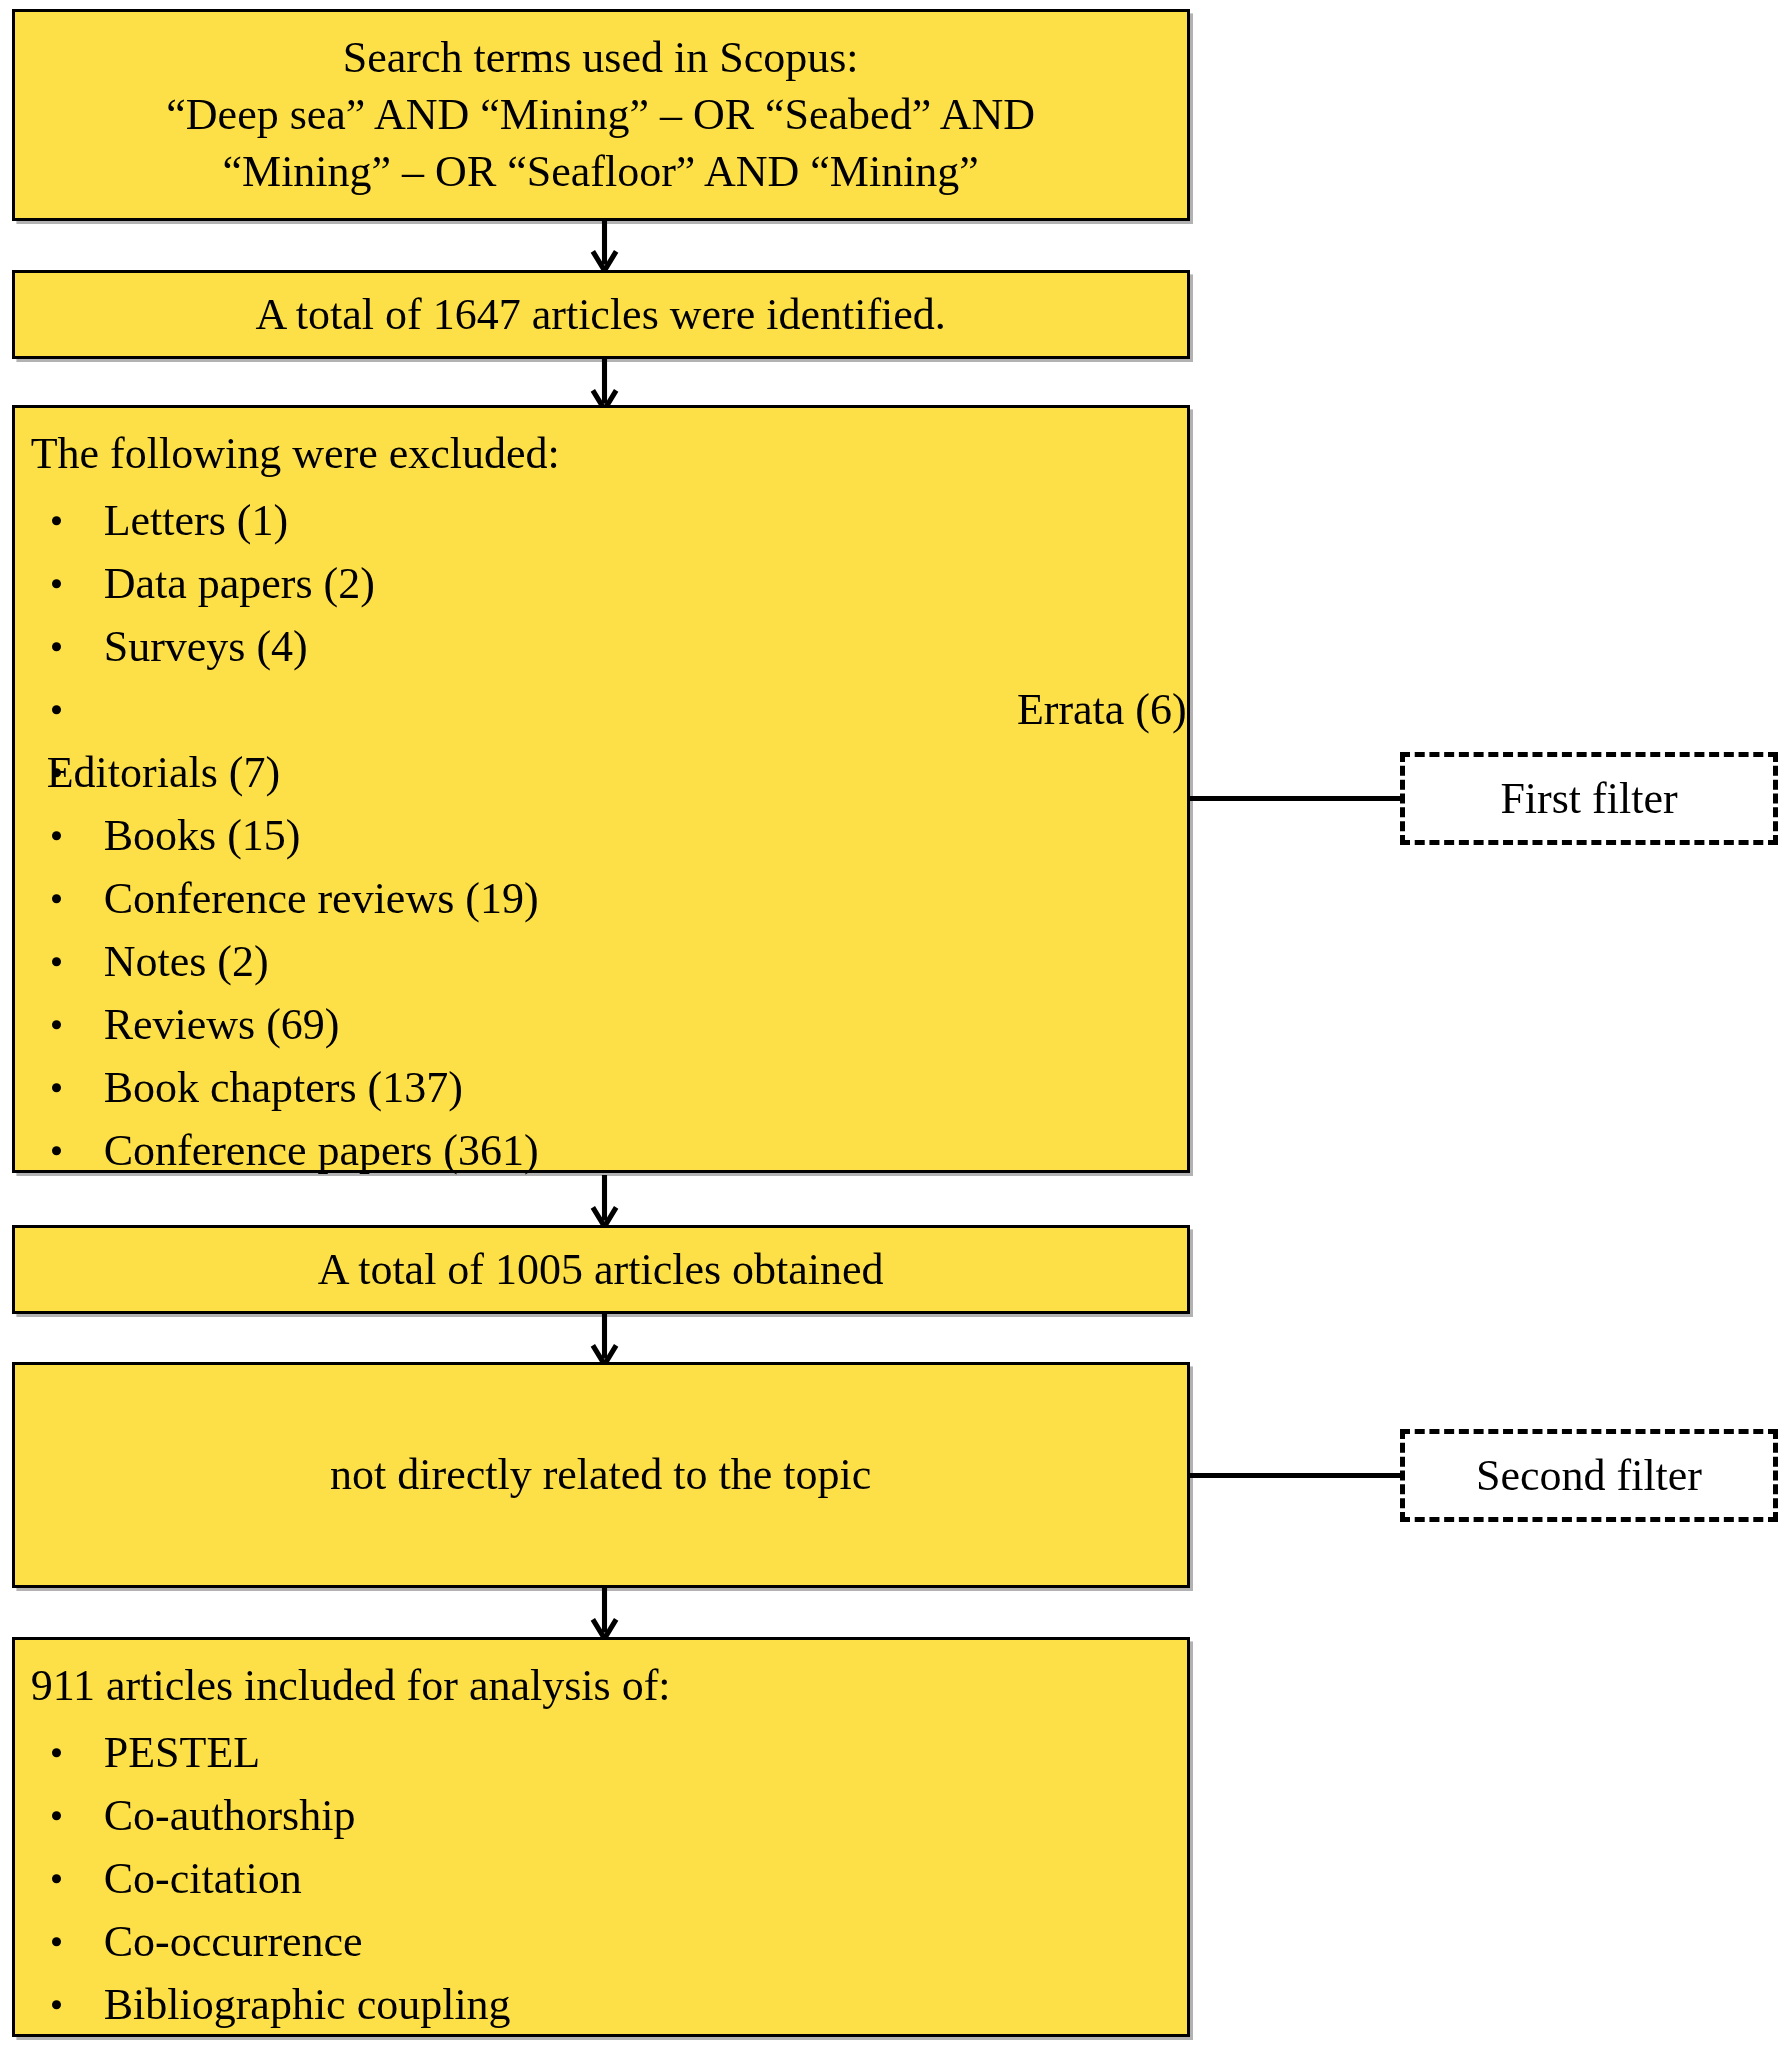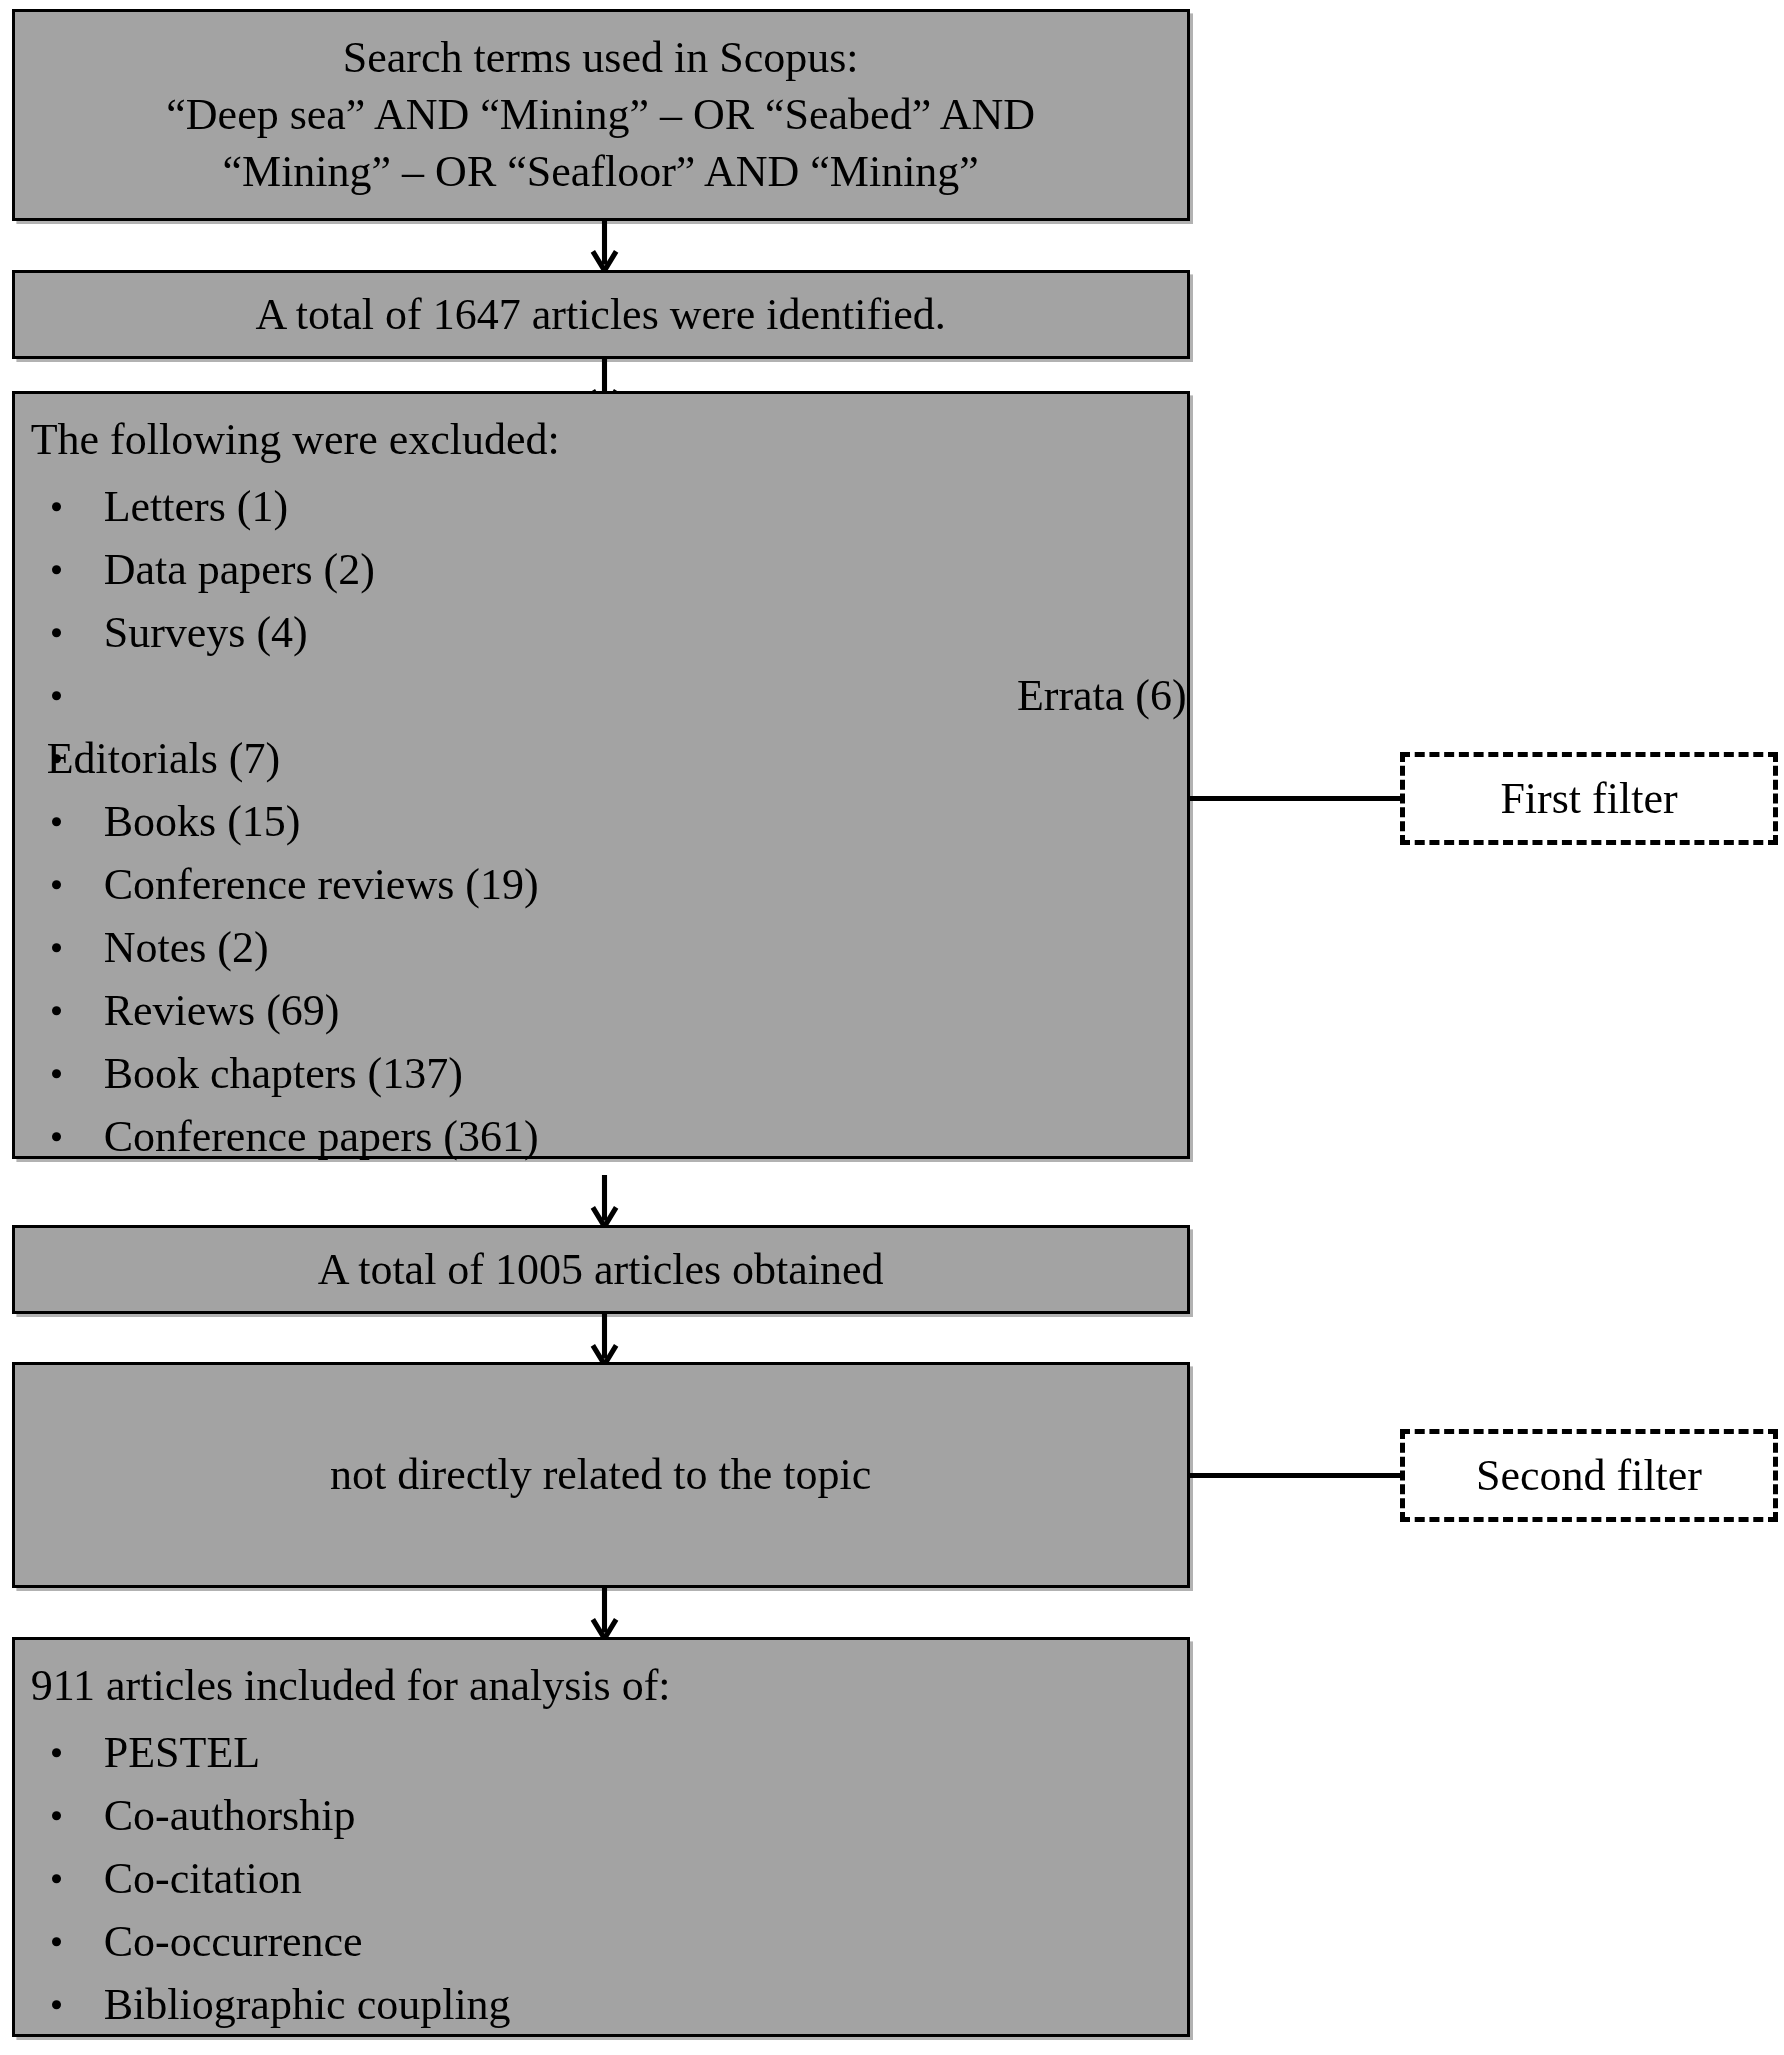--- a/index.html
+++ b/index.html
@@ -14,21 +14,21 @@
     font-family: "Liberation Serif", "DejaVu Serif", serif;
     color: #000000;
     overflow: hidden;
   }
 
   
   .flow-box {
     position: absolute;
     box-sizing: border-box;
     border: 3.7px solid #000000;
-    background: #a3a3a3;
+    background: #fde047;
     box-shadow: 3.7px 3.7px 0 -0.7px rgba(0,0,0,0.30);
   }
 
   .box-center {
     display: flex;
     flex-direction: column;
     align-items: center;
     justify-content: center;
     text-align: center;
   }
@@ -121,21 +121,21 @@
 
 <div class="flow-box box-center" style="left:11.7px; top:270px; width:1178px; height:89px;">
   <div class="line">A total of 1647 articles were identified.</div>
 </div>
 
 <svg class="v-arrow" style="left:579px; top:358px; height:53px;" viewBox="0 0 70 72" preserveAspectRatio="none">
   <line x1="35" y1="0" x2="35" y2="62" stroke="#000" stroke-width="7"></line>
   <polyline points="19,44 35,70 51,44" fill="none" stroke="#000" stroke-width="7"></polyline>
 </svg>
 
-<div class="flow-box box-left" style="left:11.7px; top:391px; width:1178px; height:768px; padding-top:17.5px;">
+<div class="flow-box box-left" style="left:11.7px; top:405px; width:1178px; height:768px; padding-top:17.5px;">
   <div class="heading-line">The following were excluded:</div>
   <ul class="bullet-list" style="margin-top:8.8px;">
     <li class="bullet-item" style="height:63px; line-height:63px;">
       <span class="bullet-dot"></span>
       <span>Letters (1)</span>
     </li>
     <li class="bullet-item" style="height:63px; line-height:63px;">
       <span class="bullet-dot"></span>
       <span>Data papers (2)</span>
     </li>

